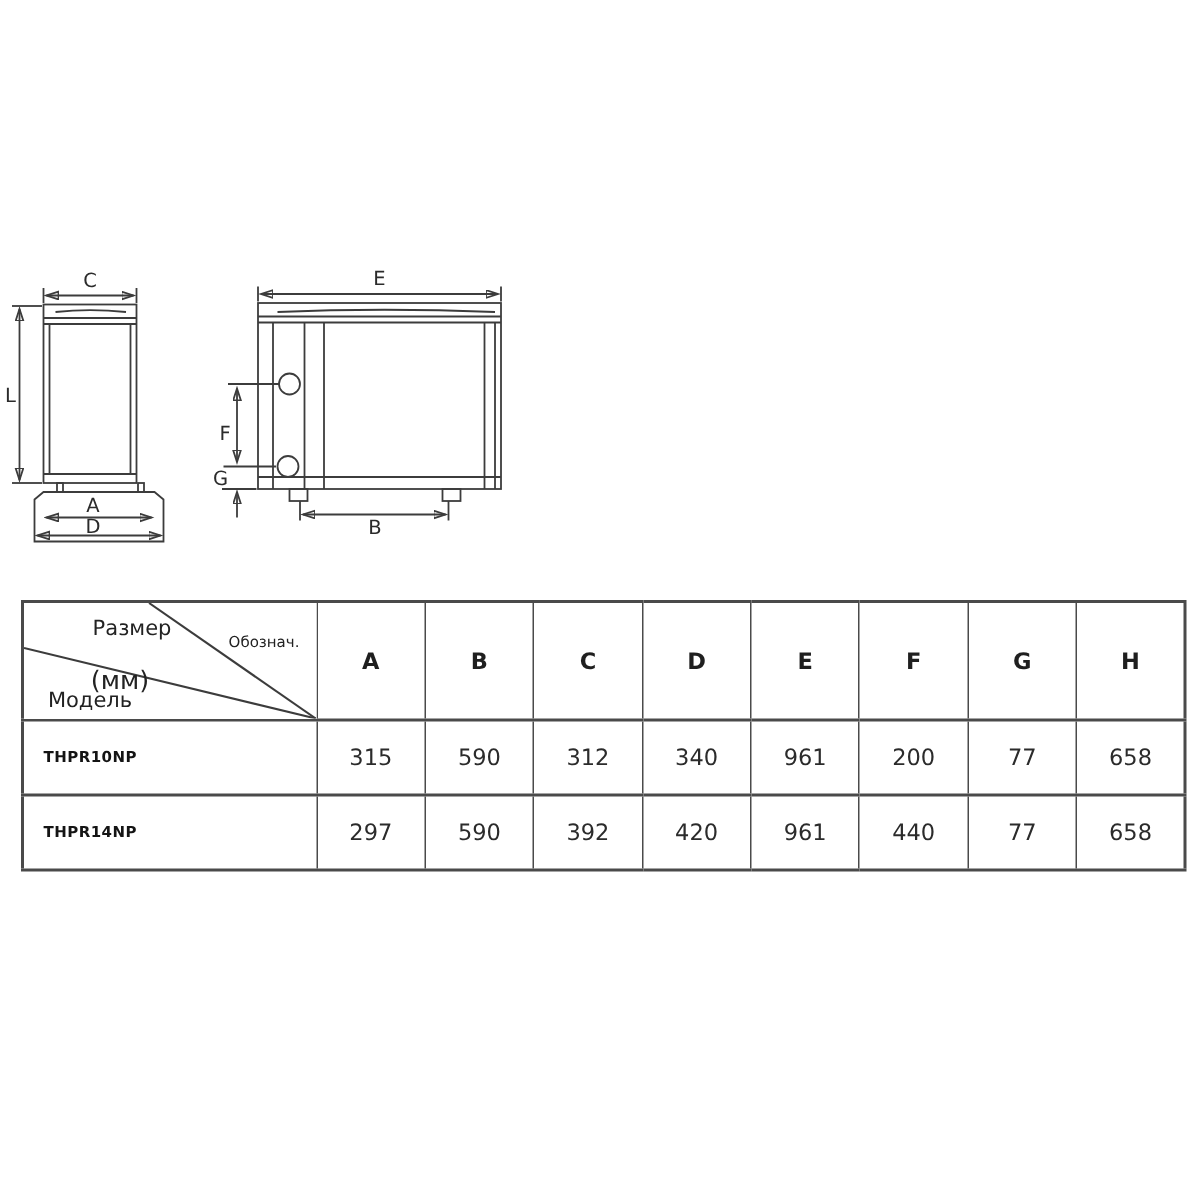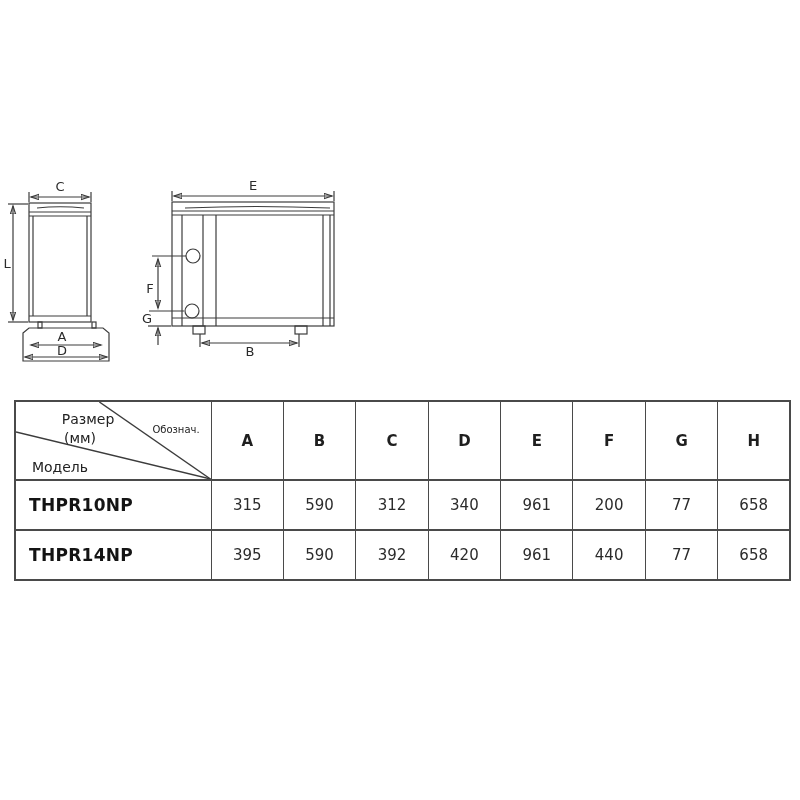--- a/index.html
+++ b/index.html
@@ -28,31 +28,31 @@
     border-top-width:2px;border-bottom-width:2px;
     padding:0;vertical-align:middle;
     color:#2b2b2b;font-size:15px;text-align:center;
     background:#ffffff;
   }
   .dims-table tr.header-row td{height:77px;}
   .dims-table tr.data-row td{height:48px;}
   td.col-letter{font-weight:bold;color:#1f1f1f;}
   td.model-cell{
     text-align:left;padding-left:13px;font-weight:bold;
-    font-size:17px;color:#141414;letter-spacing:.3px;
+    font-size:10px;color:#141414;letter-spacing:.3px;
   }
   td.corner-cell{position:relative;}
   .corner-cell svg{position:absolute;left:0;top:0;width:100%;height:100%;}
   .corner-cell svg line{stroke:#3c3c3c;stroke-width:1.4;}
   .corner-label{
     position:absolute;transform:translate(-50%,-50%);
     white-space:nowrap;color:#222;font-weight:normal;
   }
   .lbl-size{left:72px;top:17px;font-size:14px;}
-  .lbl-unit{left:64px;top:36px;font-size:14px;}
+  .lbl-unit{left:64px;top:52px;font-size:17px;}
   .lbl-desig{left:160px;top:27px;font-size:10px;}
   .lbl-model{left:44px;top:65px;font-size:14px;}
 </style>
 </head>
 <body>
 
 <svg id="drawings" viewBox="0 0 800 800" aria-hidden="true">
   <defs>
     <marker id="arr" markerWidth="10" markerHeight="8" refX="8" refY="3" orient="auto-start-reverse" markerUnits="userSpaceOnUse">
       <path d="M0,0.4 L8,3 L0,5.6 Z" fill="#3c3c3c" stroke="none"></path>
@@ -173,21 +173,21 @@
       <td>340</td>
       <td>961</td>
       <td>200</td>
       <td>77</td>
       <td>658</td>
     </tr>
 
 
     <tr class="data-row">
       <td class="model-cell">THPR14NP</td>
-      <td>395</td>
+      <td>297</td>
       <td>590</td>
       <td>392</td>
       <td>420</td>
       <td>961</td>
       <td>440</td>
       <td>77</td>
       <td>658</td>
     </tr>
   </tbody>
 </table>

